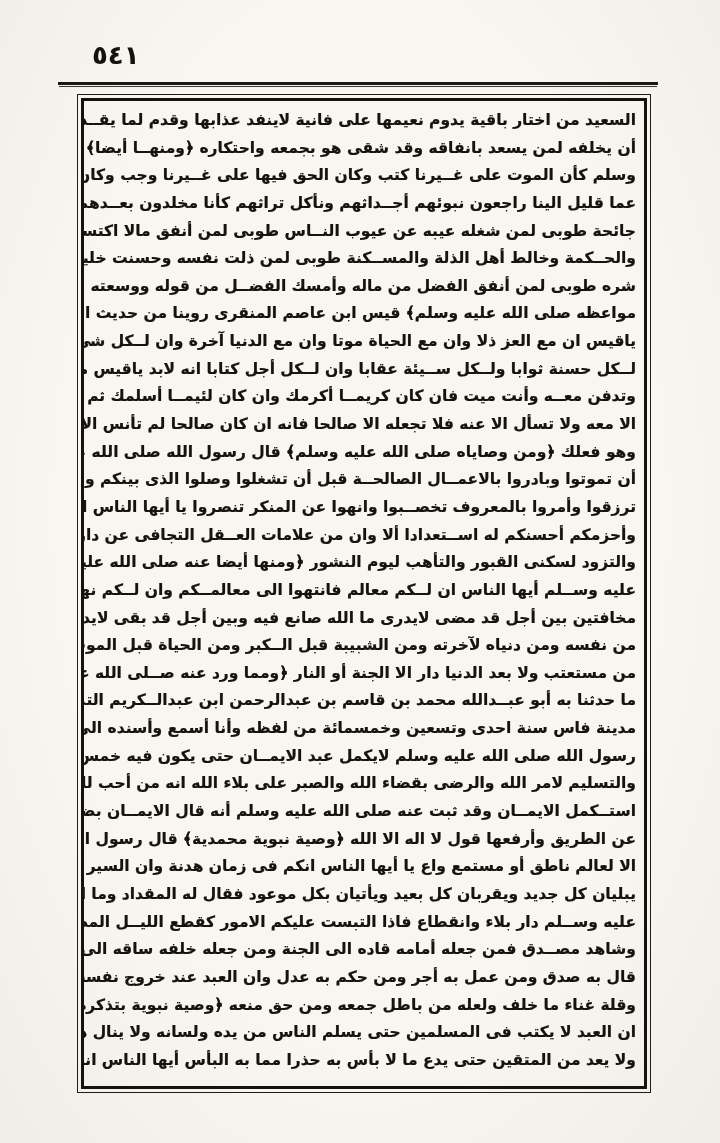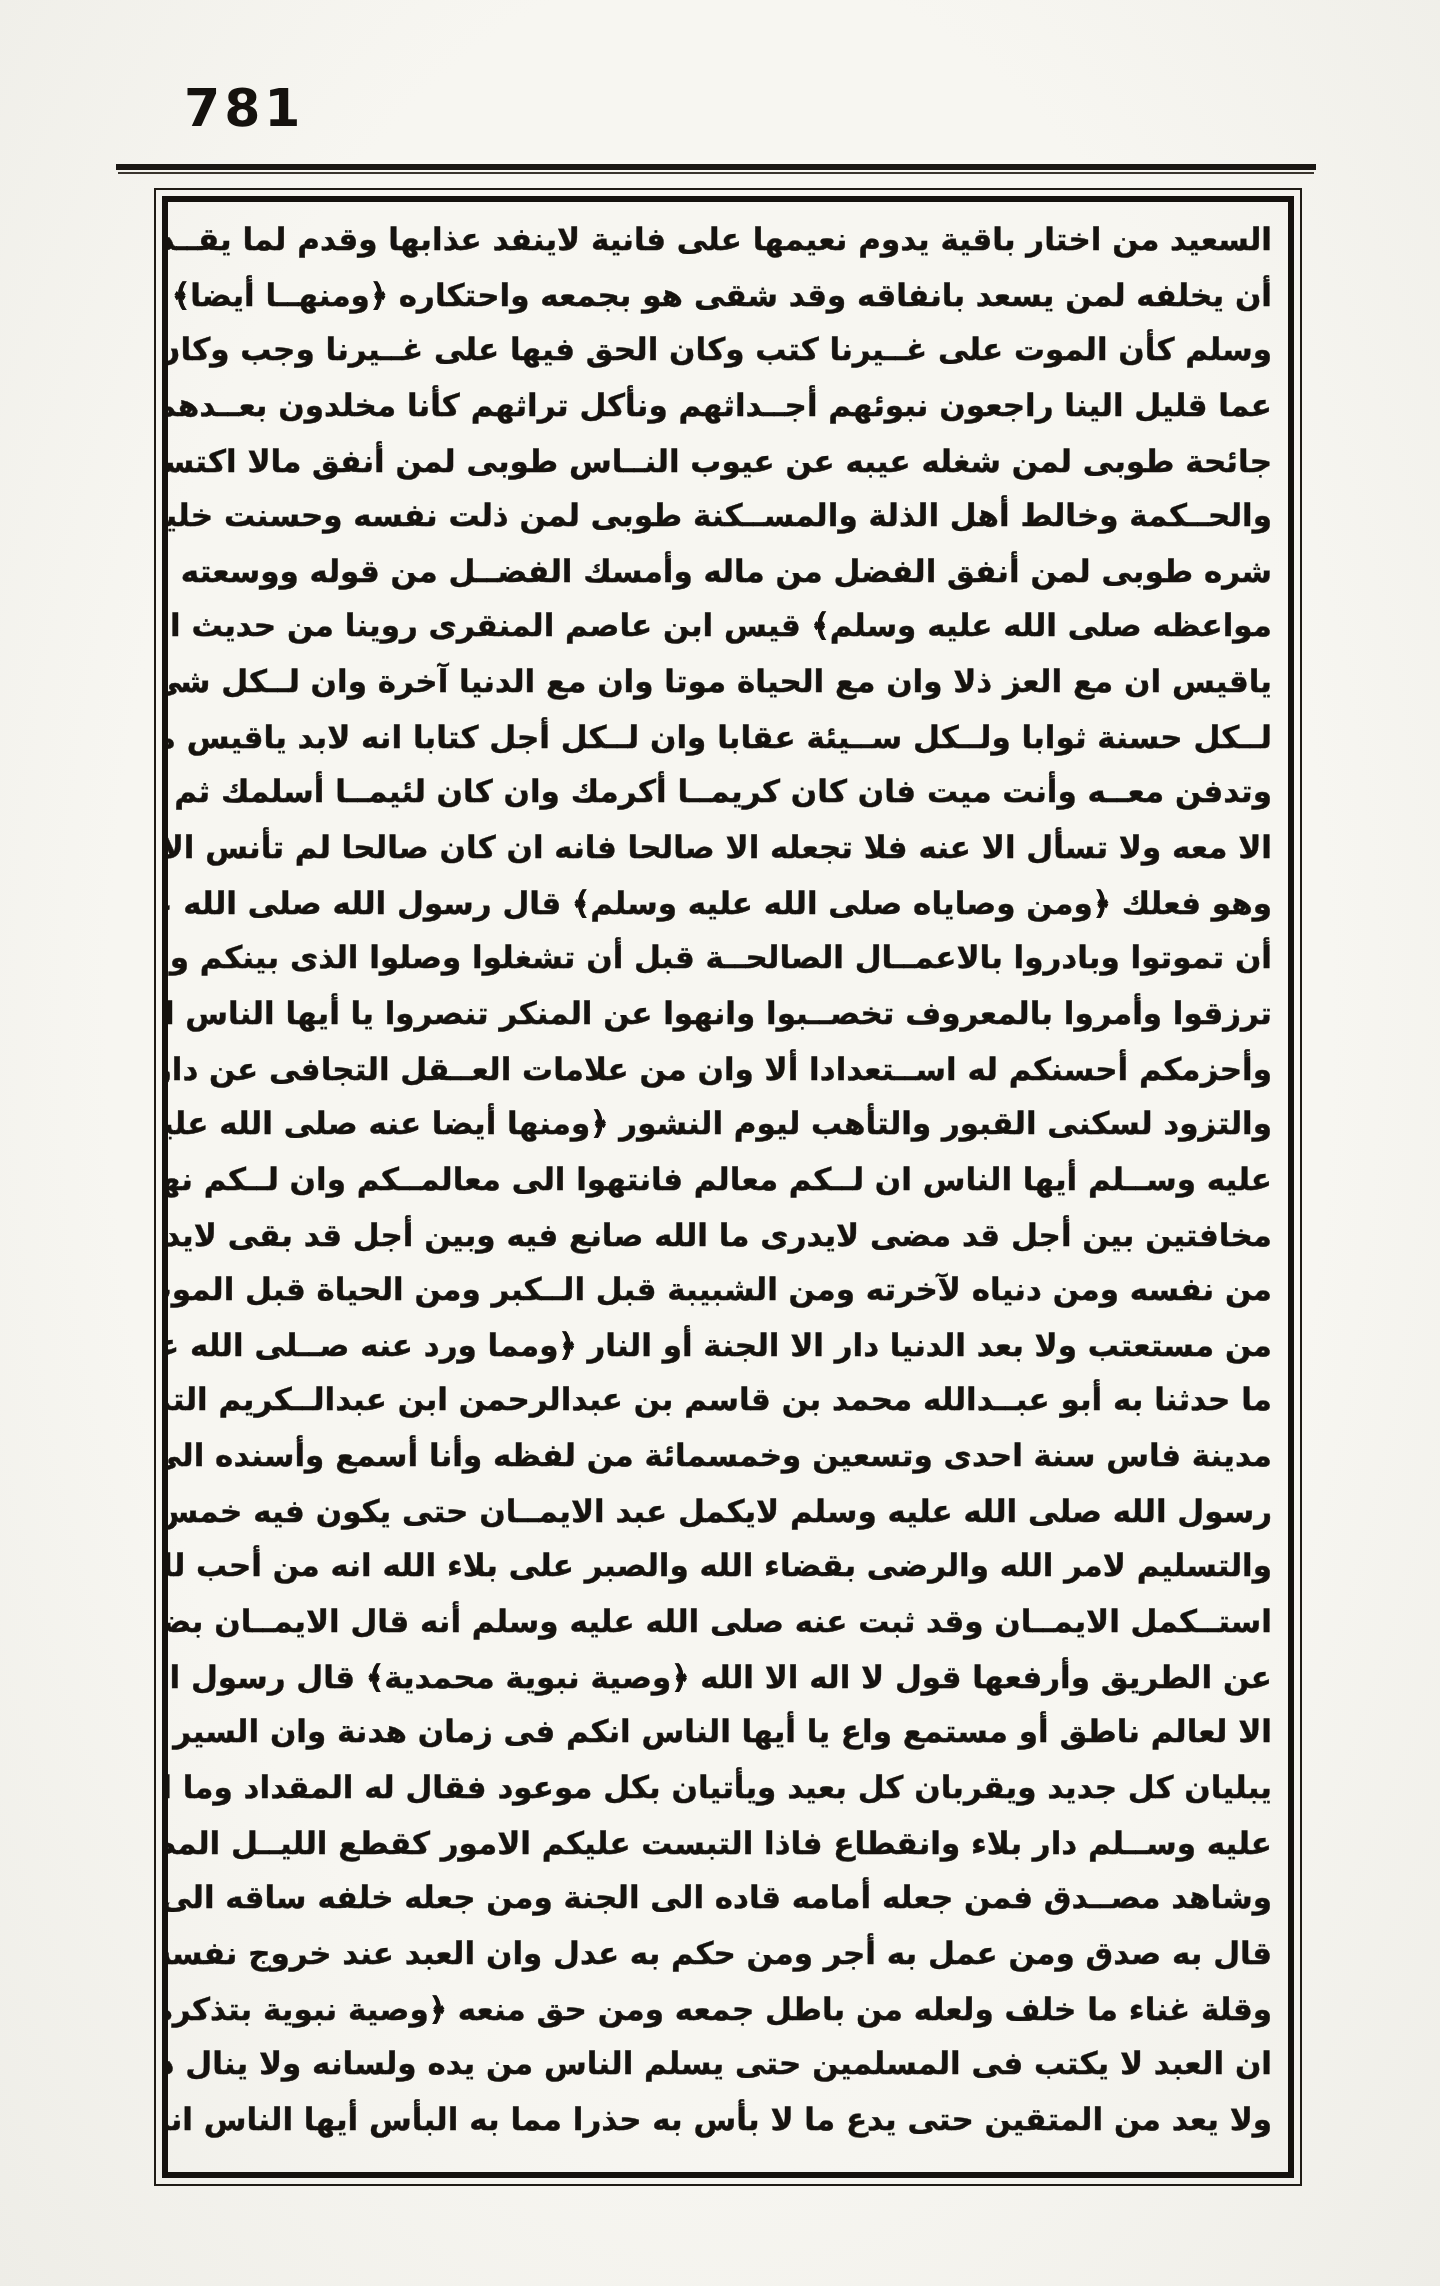--- a/index.html
+++ b/index.html
@@ -77,21 +77,21 @@
     color: #16130f;
     font-family: "DejaVu Sans", sans-serif;
     -webkit-text-stroke: 0.2px #16130f;
   }
 </style>
 </head>
 <body>
 
 <div class="scan-page">
 
-  <div class="page-number">781</div>
+  <div class="page-number">٥٤١</div>
 
   <div class="header-rule"></div>
 
   <div class="frame-outer">
     <div class="frame-inner">
       <div class="text-block">
           <div class="line">السعيد من اختار باقية يدوم نعيمها على فانية لاينفد عذابها وقدم لما يقــدم عليه فيما هو الآن فى يديه قبــل</div>
           <div class="line">أن يخلفه لمن يسعد بانفاقه وقد شقى هو بجمعه واحتكاره ﴿ومنهــا أيضا﴾ قال رسول الله صــلى الله عليــه</div>
           <div class="line">وسلم كأن الموت على غــيرنا كتب وكان الحق فيها على غــيرنا وجب وكان الذين نشيع من الاموات ســفر</div>
           <div class="line">عما قليل الينا راجعون نبوئهم أجــداثهم ونأكل تراثهم كأنا مخلدون بعــدهم نسينا كل واعظة وأمنا كل</div>

